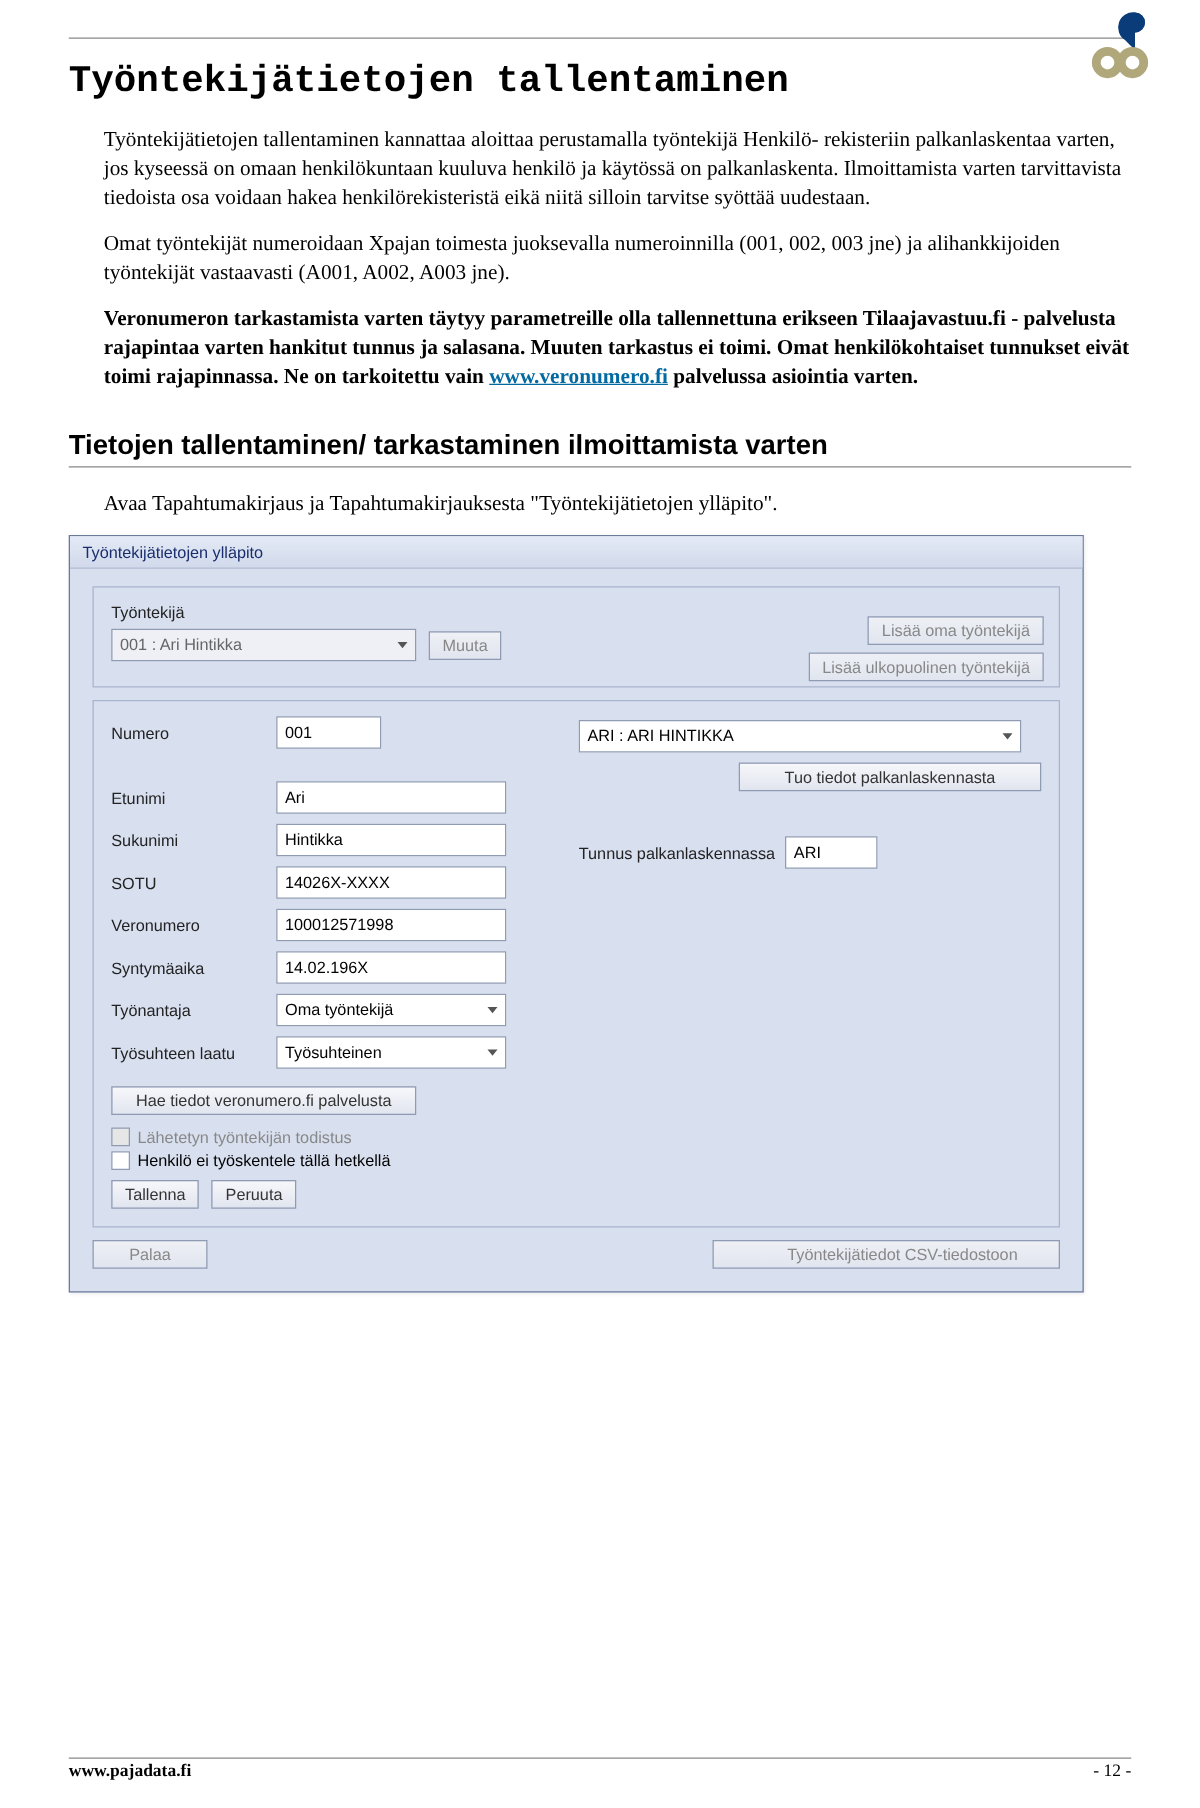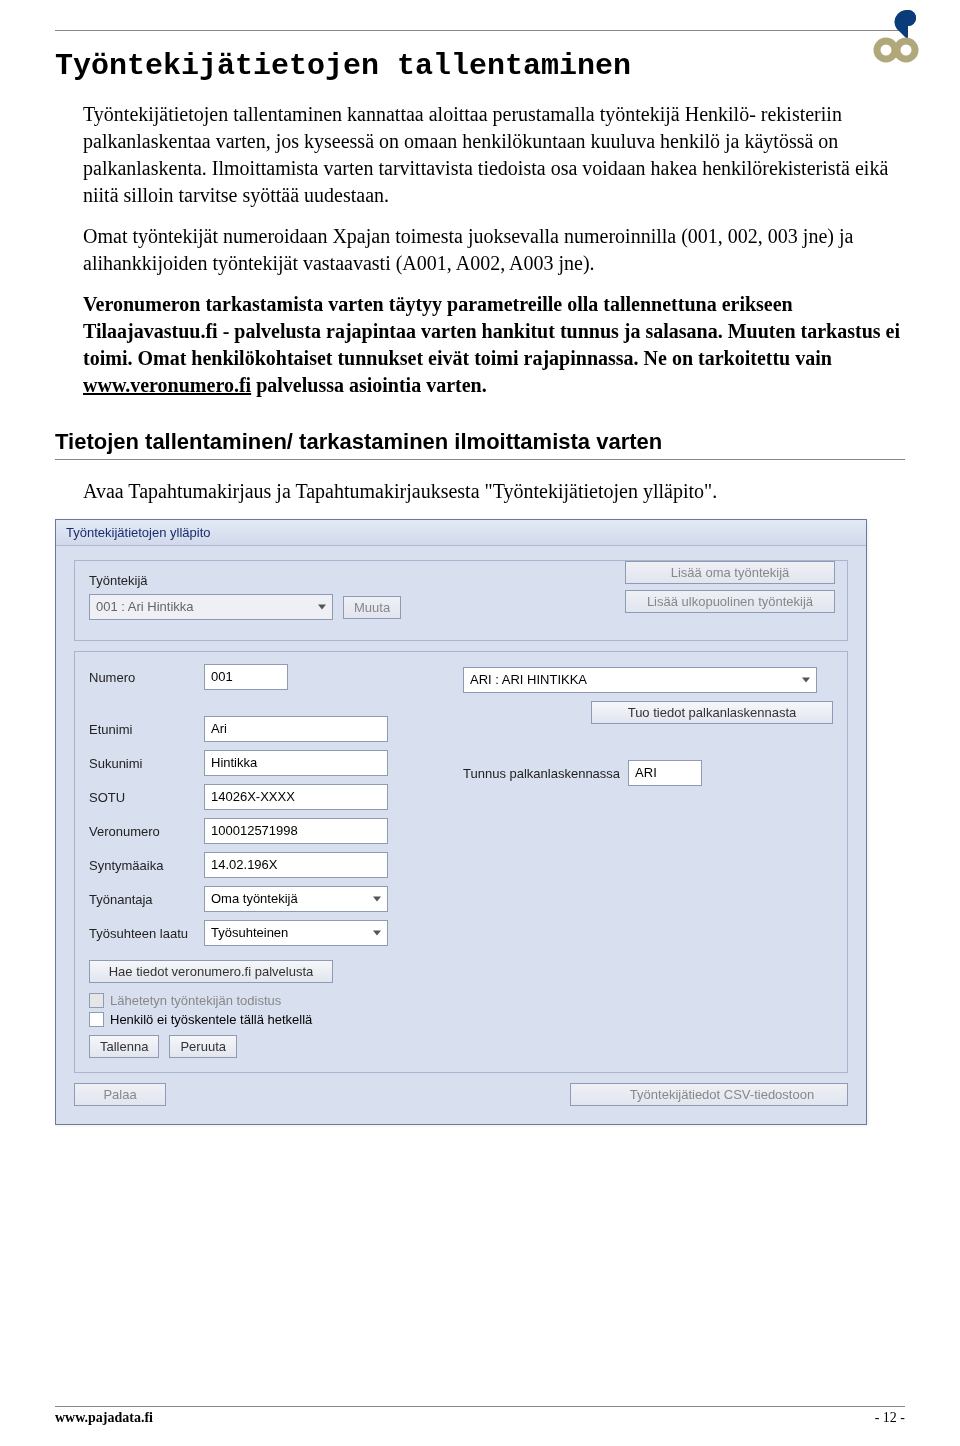--- a/index.html
+++ b/index.html
@@ -32,26 +32,26 @@
   }
   h2 {
     font-family: Arial, Helvetica, sans-serif;
     font-weight: bold;
     font-size: 22px;
     margin: 30px 0 18px 0;
     border-bottom: 1px solid #888;
     padding-bottom: 4px;
   }
   p {
-    font-size: 20px;
+    font-size: 17px;
     line-height: 1.35;
     margin: 0 0 14px 0;
   }
   .indent-block { margin-left: 28px; }
-  a.link { color: #000000; text-decoration: underline; }
+  a.link { color: #0369a1; text-decoration: underline; }
   .bold { font-weight: bold; }
 
   
   .app-shot {
     font-family: "Segoe UI", Tahoma, sans-serif;
     font-size: 13px;
     border: 1px solid #6b7a99;
     background: #d8dfef;
     width: 810px;
     box-shadow: 1px 1px 3px rgba(0,0,0,0.08);
@@ -77,32 +77,33 @@
     color: #222;
     font-size: 13px;
   }
   .top-row {
     display: flex;
     align-items: center;
     gap: 10px;
   }
   .right-col-btns {
     position: absolute;
-    top: 0;
+    top: 23px;
     right: 12px;
     display: flex;
     flex-direction: column;
     gap: 6px;
     width: 210px;
+    align-items: flex-end;
   }
   .form-row {
     display: flex;
     align-items: center;
     margin-bottom: 8px;
-    gap: 0;
+    gap: 17px;
   }
   .form-label {
     width: 115px;
     color: #222;
   }
   .txt, .sel {
     background: #fff;
     border: 1px solid #8f9bb3;
     padding: 3px 6px;
     font-family: inherit;

